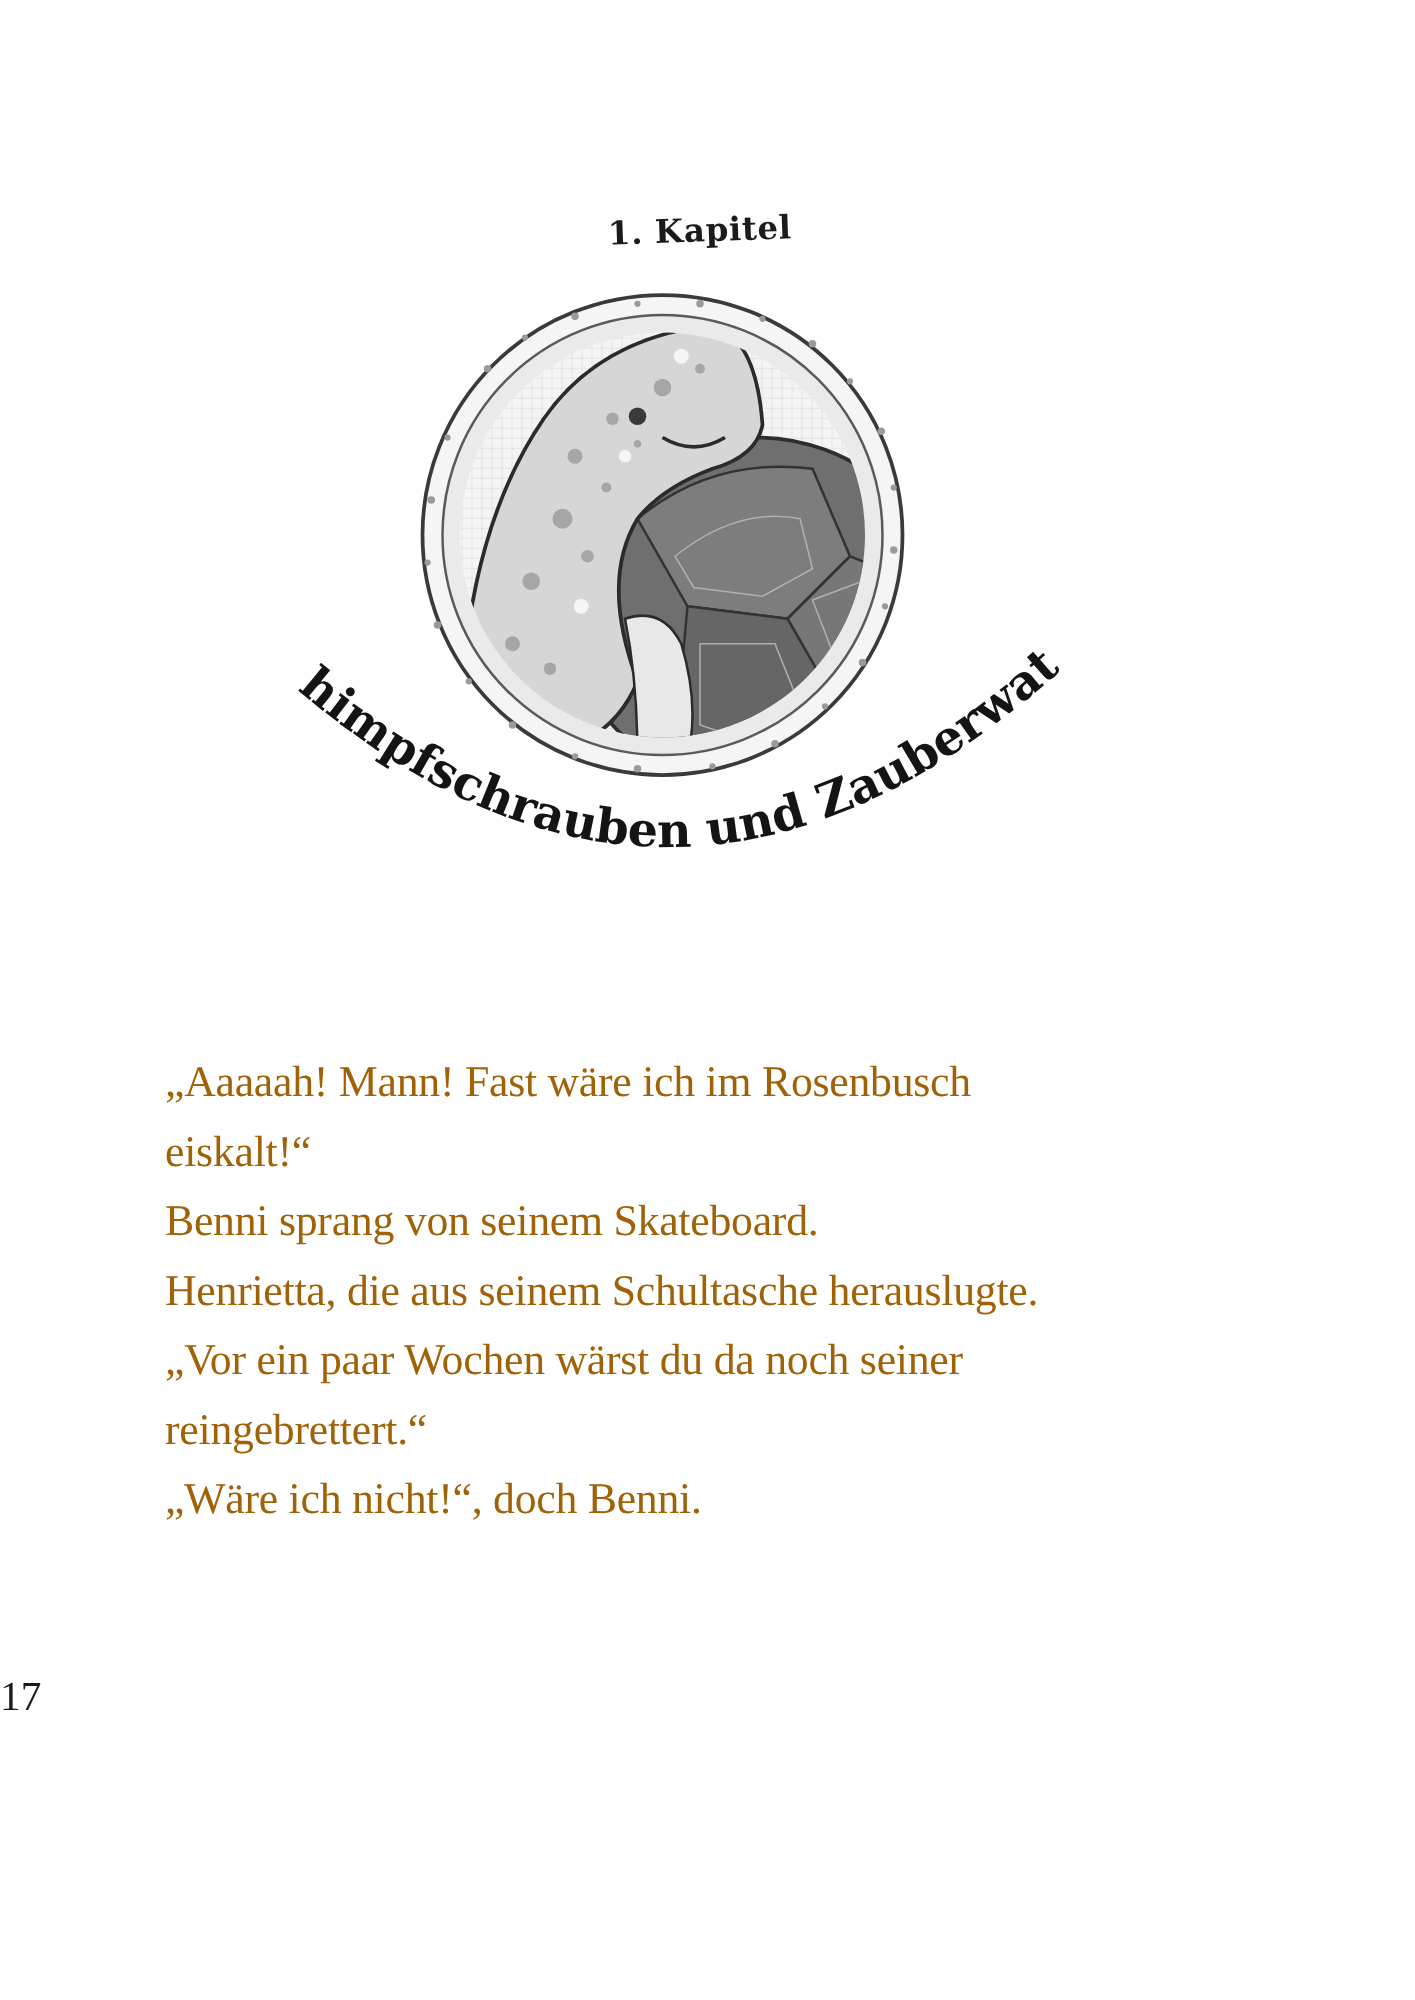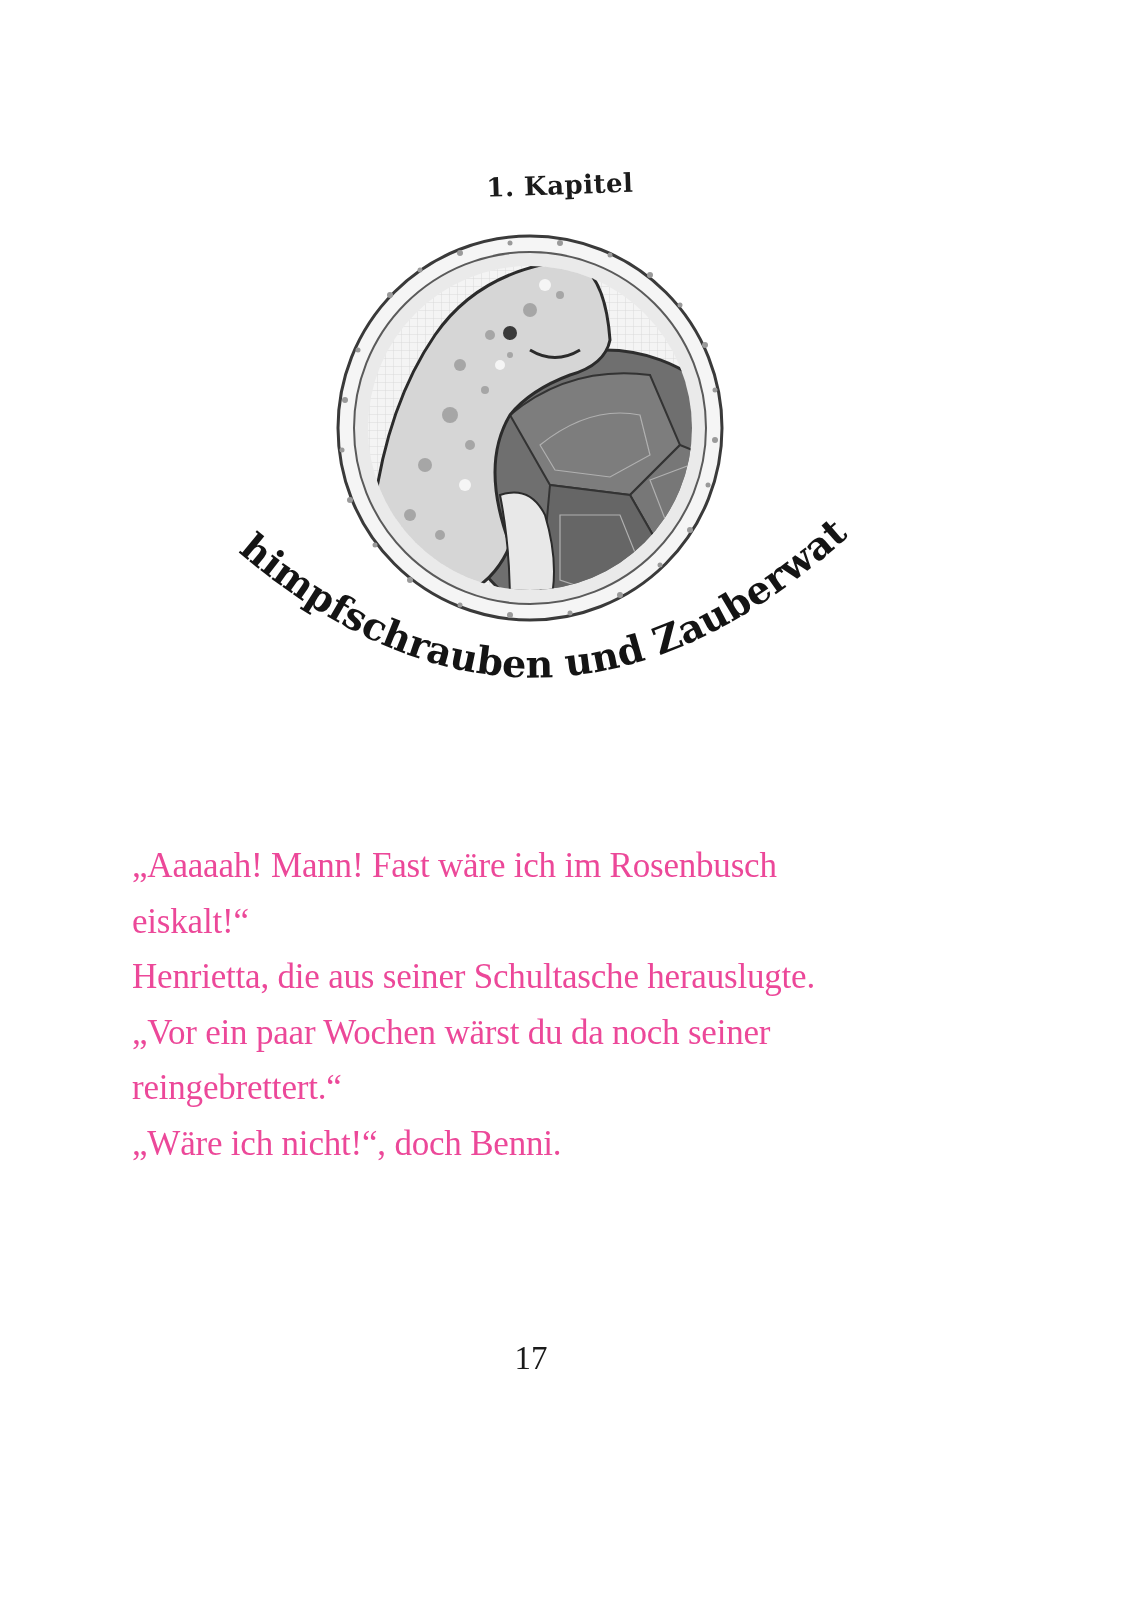--- a/index.html
+++ b/index.html
@@ -11,26 +11,26 @@
       font-family: "DejaVu Serif", serif; font-weight: bold; font-size: 26px;
       transform: rotate(-2deg); transform-origin: 512px 190px;
       color: #1b1b1b; letter-spacing: 0.5px;
     }
 
     .illustration { position: absolute; left: 210px; top: 215px; width: 660px; height: 480px; }
 
     .body-text {
       position: absolute; left: 132px; top: 838px; width: 760px;
       font-family: "Liberation Serif", serif; font-size: 35px; line-height: 55.5px;
-      color: #ec4899; letter-spacing: -0.2px;
+      color: #a16207; letter-spacing: -0.2px;
     }
     .body-text p { margin: 0; white-space: nowrap; }
 
     .page-number {
-      position: absolute; left: 0; top: 1340px; width: 1062px; text-align: center;
+      position: absolute; left: 0; top: 1340px; width: 1062px; 
       font-family: "Liberation Serif", serif; font-size: 33px; color: #1a1a1a;
     }
   </style>
 </head>
 <body>
 
 <div class="page">
 
   <div class="chapter-label">1. Kapitel</div>
 
@@ -119,20 +119,21 @@
     </g>
 
     <text font-family="DejaVu Serif, serif" font-weight="bold" font-size="38" fill="#141414">
       <textPath href="#titleArc" startOffset="50%" text-anchor="middle">Schimpfschrauben und Zauberwatte</textPath>
     </text>
   </svg>
 
   <div class="body-text">
     <p>„Aaaaah! Mann! Fast wäre ich im Rosenbusch</p>
     <p>eiskalt!“</p>
-    <p>Henrietta, die aus seiner Schultasche herauslugte.</p>
+    <p>Benni sprang von seinem Skateboard.</p>
+    <p>Henrietta, die aus seinem Schultasche herauslugte.</p>
     <p>„Vor ein paar Wochen wärst du da noch seiner</p>
     <p>reingebrettert.“</p>
     <p>„Wäre ich nicht!“, doch Benni.</p>
   </div>
 
   <div class="page-number">17</div>
 </div>
 
 </body></html>

